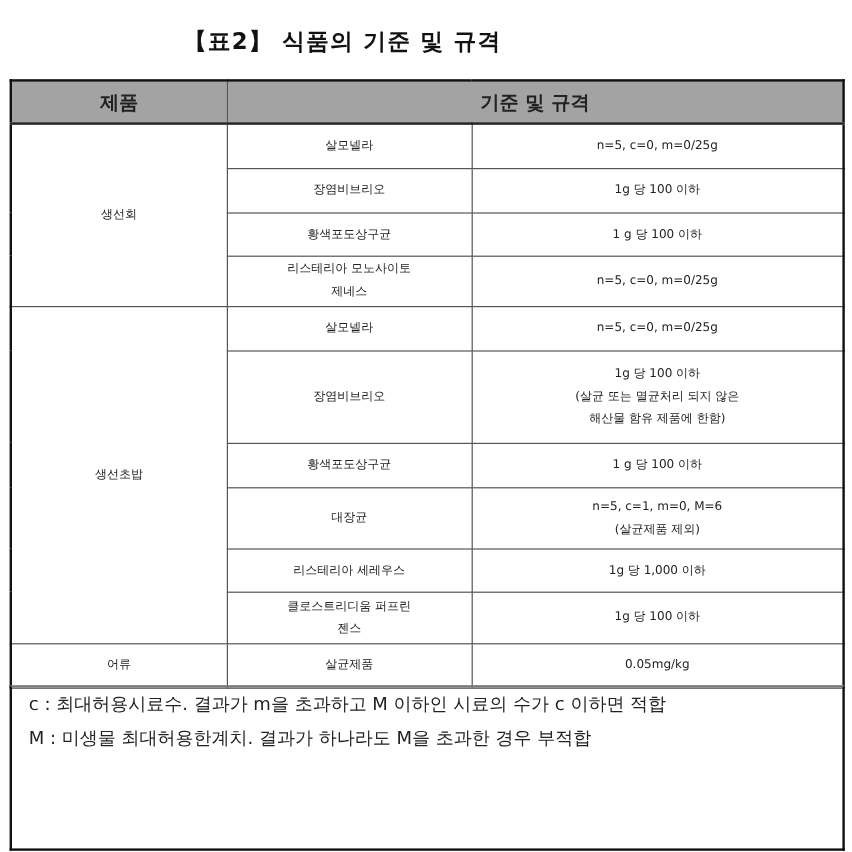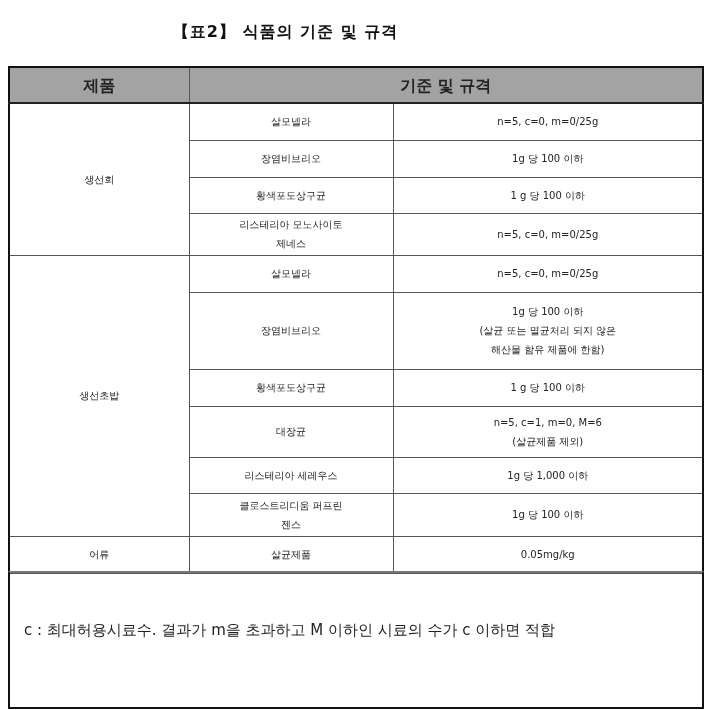--- a/index.html
+++ b/index.html
@@ -1,30 +1,30 @@
 <!DOCTYPE html>
 <html><head>
 <meta charset="utf-8">
 <style>
   html, body { margin:0; padding:0; background:#ffffff; }
   body { width:710px; height:710px; position:relative; overflow:hidden;
          font-family:"DejaVu Sans", "Liberation Sans", sans-serif; color:#222; }
   .title { position:absolute; top:22px; left:0; width:571px; text-align:center;
-           font-size:16px; font-weight:bold; letter-spacing:1px; color:#111; }
+           font-size:19px; font-weight:bold; letter-spacing:1px; color:#111; }
   table.spec { position:absolute; left:8px; top:66px; width:696px;
                border-collapse:collapse; table-layout:fixed;
                border:2px solid #111; border-bottom:none; }
   table.spec td, table.spec th { border:1px solid #555; text-align:center;
                vertical-align:middle; font-size:10px; padding:0 4px; line-height:19px; }
   table.spec th { background:#a3a3a3; font-weight:bold; font-size:16px;
                   height:34px; border-bottom:2px solid #222; }
   .col1 { width:180px; } .col2 { width:204px; }
   .notes { position:absolute; left:8px; top:571px; width:692px; height:134px;
            border:2px solid #111; border-top:2px solid #777; }
-  .notes div { font-size:15px; line-height:28px; padding-left:14px; color:#222;margin-top:43px; }
+  .notes div { font-size:15px; line-height:28px; padding-left:14px; color:#222; }
   .notes .first { margin-top:14px; }
   .ml { white-space:pre-line; }
 </style>
 </head>
 <body>
 
 <div class="title">【표2】 식품의 기준 및 규격</div>
 
 <table class="spec">
   <colgroup>
@@ -90,13 +90,14 @@
   <tr style="height:37px">
     <td>어류</td>
     <td>살균제품</td>
     <td>0.05mg/kg</td>
   </tr>
 </tbody>
   </table>
 
 <div class="notes">
   <div>c : 최대허용시료수. 결과가 m을 초과하고 M 이하인 시료의 수가 c 이하면 적합</div>
+  <div>M : 미생물 최대허용한계치. 결과가 하나라도 M을 초과한 경우 부적합</div>
 </div>
 
 </body></html>

